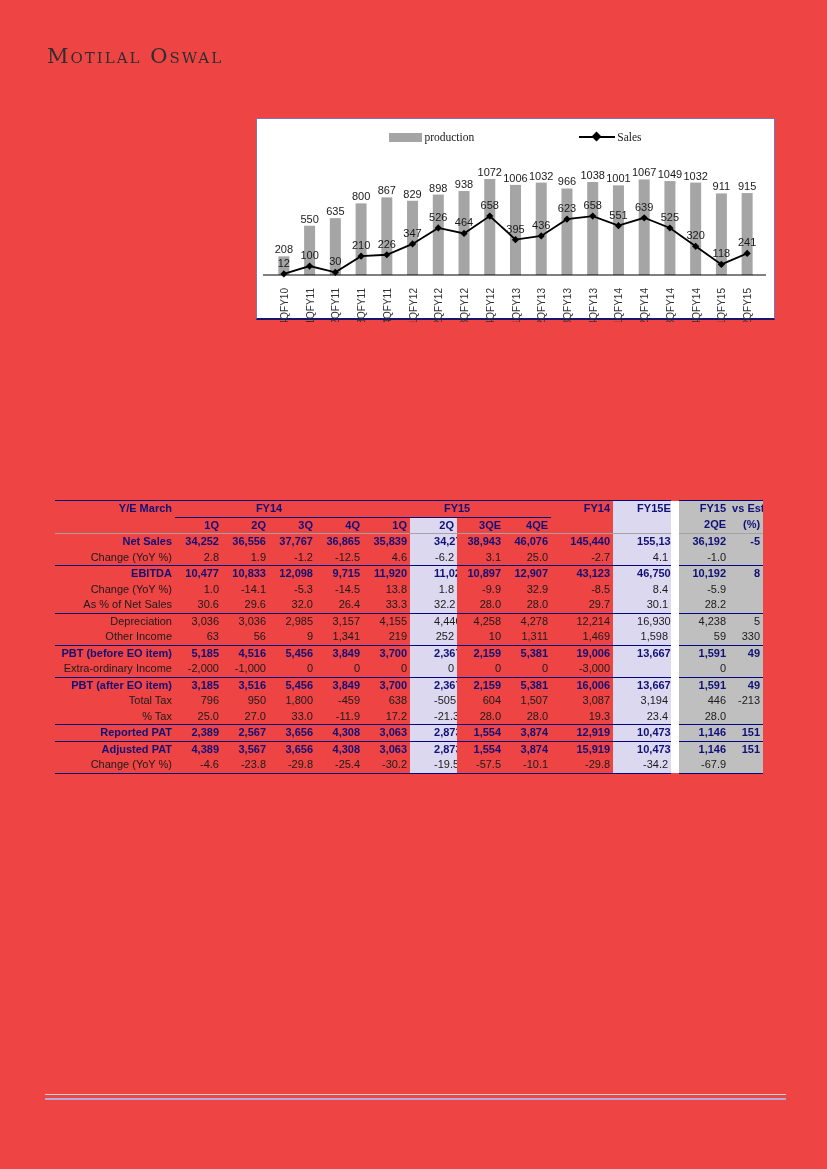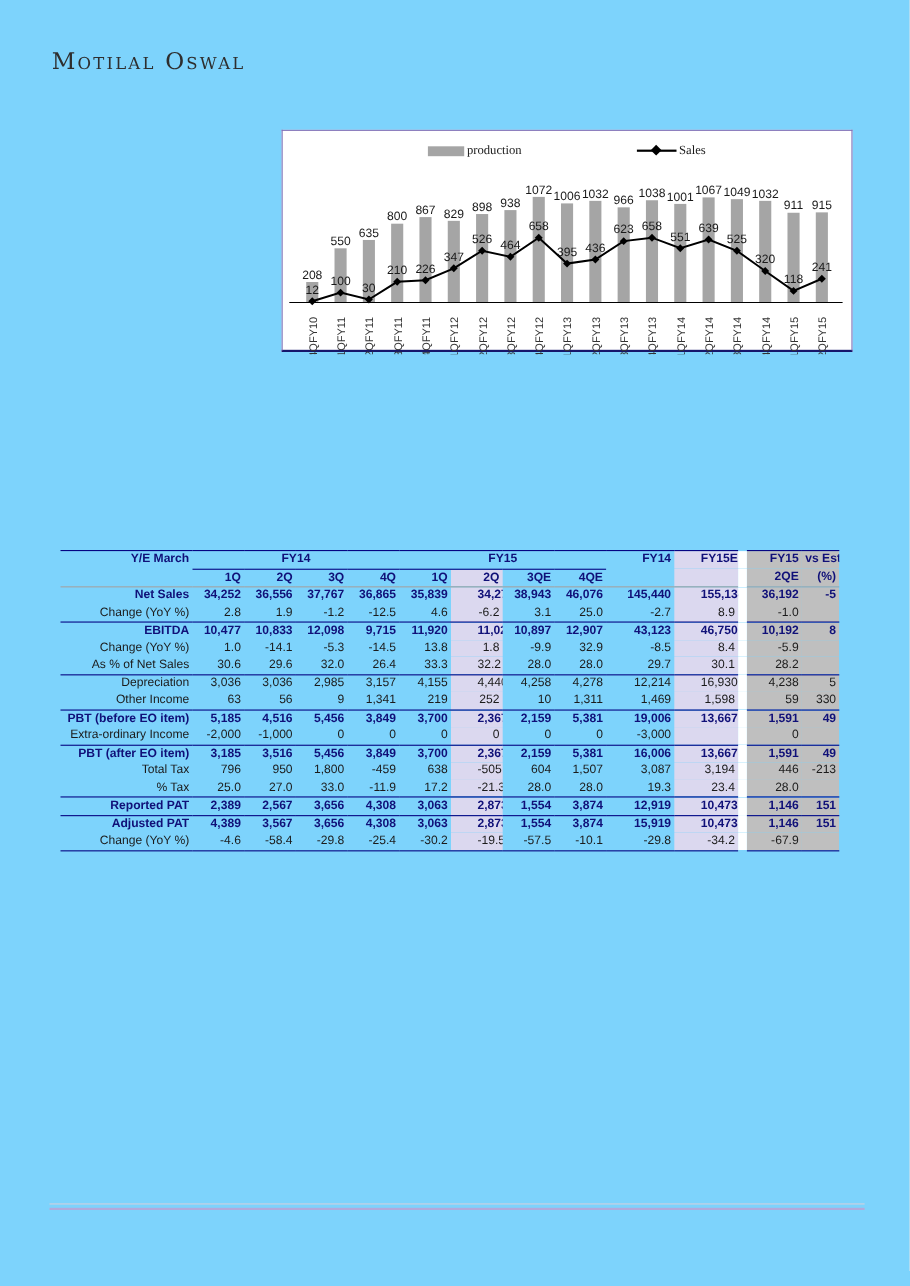--- a/index.html
+++ b/index.html
@@ -1,16 +1,16 @@
 <!DOCTYPE html>
 <html><head>
 <meta charset="utf-8">
 <style>
   html,body{margin:0;padding:0;background:#e8e8e8;}
-  .page{position:relative;width:827px;height:1169px;background:#7dd3fc;margin:0 auto;
+  .page{position:relative;width:827px;height:1169px;background:#ef4444;margin:0 auto;
         font-family:"Liberation Sans",sans-serif;overflow:hidden;}
 
   
   .brand{position:absolute;left:47px;top:44px;font-family:"DejaVu Serif","Liberation Serif",serif;
          font-variant:small-caps;font-size:21px;letter-spacing:2px;color:#2e2e2e;}
 
   
   .chart-box{position:absolute;left:256px;top:118px;width:517px;height:199px;
              border:1px solid #8273b8;border-bottom:2px solid #16166b;background:#fff;}
   .legend{display:flex;justify-content:center;gap:105px;padding-top:8px;height:20px;
@@ -232,21 +232,21 @@
             <td class="lbl">Change (YoY %)</td>
             <td class="">2.8</td>
             <td class="">1.9</td>
             <td class="">-1.2</td>
             <td class="">-12.5</td>
             <td class="">4.6</td>
             <td class="lav">-6.2</td>
             <td class="">3.1</td>
             <td class="">25.0</td>
             <td class="">-2.7</td>
-            <td class="lav">8.9</td>
+            <td class="lav">4.1</td>
             <td class="sp"></td>
             <td class="gry">-1.0</td>
             <td class="gry"></td>
           </tr>
           <tr class="bold">
             <td class="lbl">EBITDA</td>
             <td class="">10,477</td>
             <td class="">10,833</td>
             <td class="">12,098</td>
             <td class="">9,715</td>
@@ -432,21 +432,21 @@
             <td class="">3,874</td>
             <td class="">15,919</td>
             <td class="lav">10,473</td>
             <td class="sp"></td>
             <td class="gry">1,146</td>
             <td class="gry">151</td>
           </tr>
           <tr class="indent rule">
             <td class="lbl">Change (YoY %)</td>
             <td class="">-4.6</td>
-            <td class="">-58.4</td>
+            <td class="">-23.8</td>
             <td class="">-29.8</td>
             <td class="">-25.4</td>
             <td class="">-30.2</td>
             <td class="lav">-19.5</td>
             <td class="">-57.5</td>
             <td class="">-10.1</td>
             <td class="">-29.8</td>
             <td class="lav">-34.2</td>
             <td class="sp"></td>
             <td class="gry">-67.9</td>

